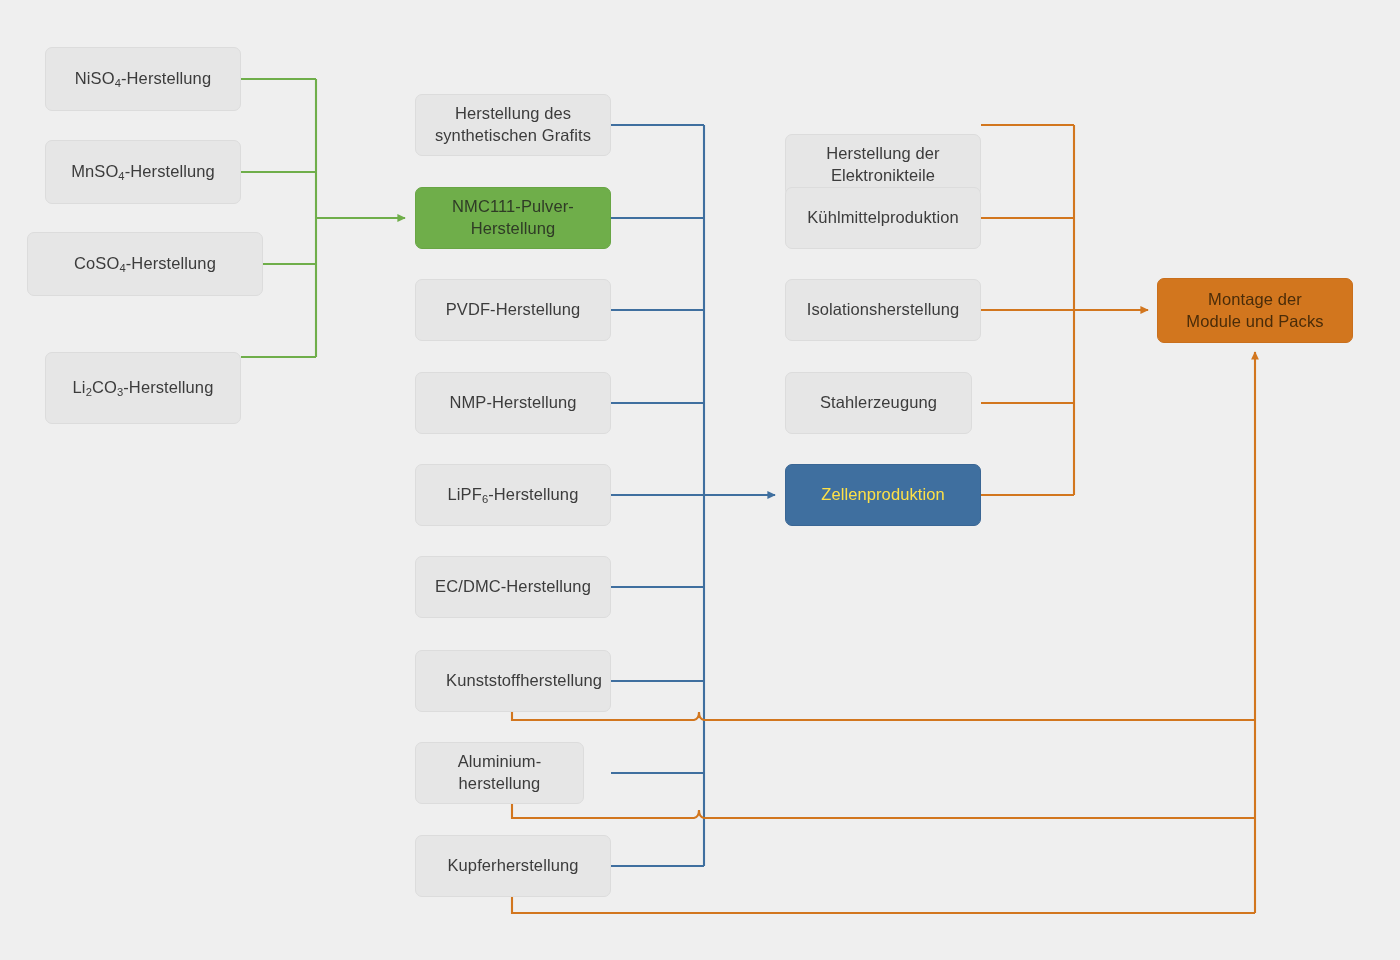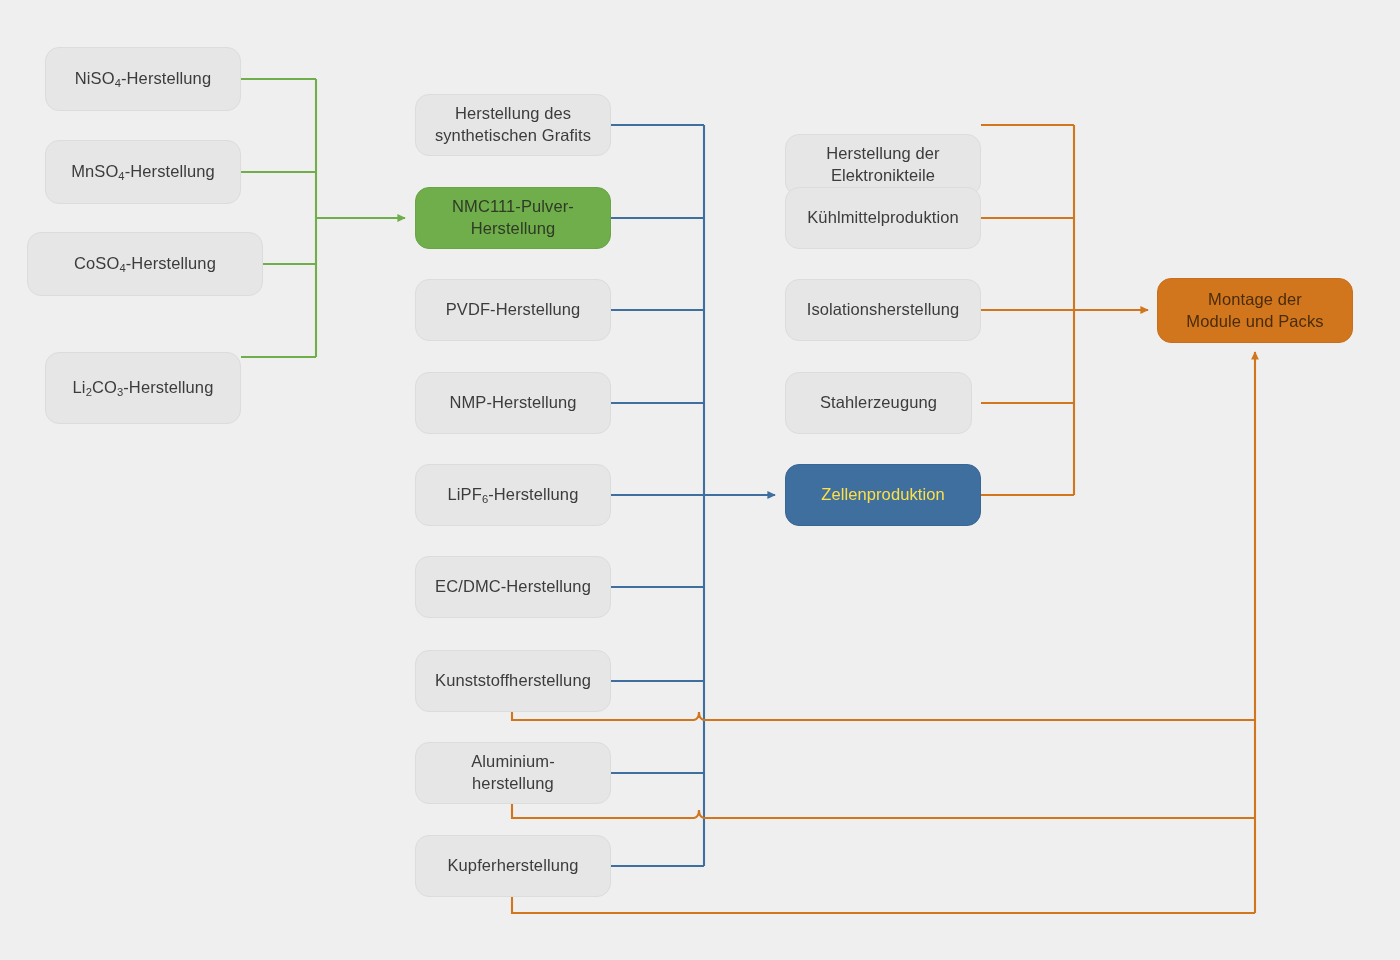--- a/index.html
+++ b/index.html
@@ -26,21 +26,21 @@
     width: 1400px;
     height: 960px;
   }
   .node {
     position: absolute;
     box-sizing: border-box;
     display: flex;
     align-items: center;
     justify-content: center;
     text-align: center;
-    border-radius: 14px;
+    border-radius: 7px;
     font-size: 16.5px;
     line-height: 1.32;
     letter-spacing: 0.1px;
     padding: 2px 8px;
   }
   .node.plain {
     background: #e6e6e6;
     border: 1px solid #dcdcdc;
     color: #3c3c3c;
   }
@@ -157,24 +157,24 @@
   </div>
   <div class="node plain" style="left:415px;top:372px;width:196px;height:62px;">
     <span class="lbl">NMP-Herstellung</span>
   </div>
   <div class="node plain" style="left:415px;top:464px;width:196px;height:62px;">
     <span class="lbl">LiPF<sub>6</sub>-Herstellung</span>
   </div>
   <div class="node plain" style="left:415px;top:556px;width:196px;height:62px;">
     <span class="lbl">EC/DMC-Herstellung</span>
   </div>
-  <div class="node plain" style="left:415px;top:650px;width:196px;height:62px;">
+  <div class="node plain" style="left:415px;top:650px;width:196px;height:62px;justify-content:flex-end;">
     <span class="lbl">Kunststoffherstellung</span>
   </div>
-  <div class="node plain" style="left:415px;top:742px;width:196px;height:62px;">
+  <div class="node plain" style="left:415px;top:742px;width:169px;height:62px;">
     <span class="lbl">Aluminium-<br>herstellung</span>
   </div>
   <div class="node plain" style="left:415px;top:835px;width:196px;height:62px;">
     <span class="lbl">Kupferherstellung</span>
   </div>
 
   <div class="node plain" style="left:785px;top:94px;width:196px;height:62px;margin-top:40px;">
     <span class="lbl">Herstellung der<br>Elektronikteile</span>
   </div>
   <div class="node plain" style="left:785px;top:187px;width:196px;height:62px;">

